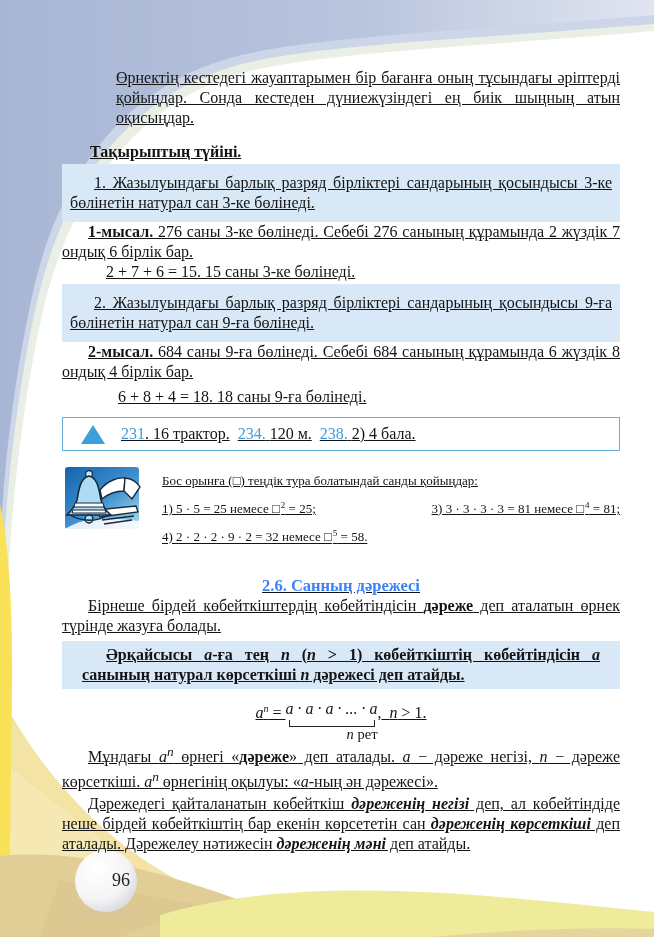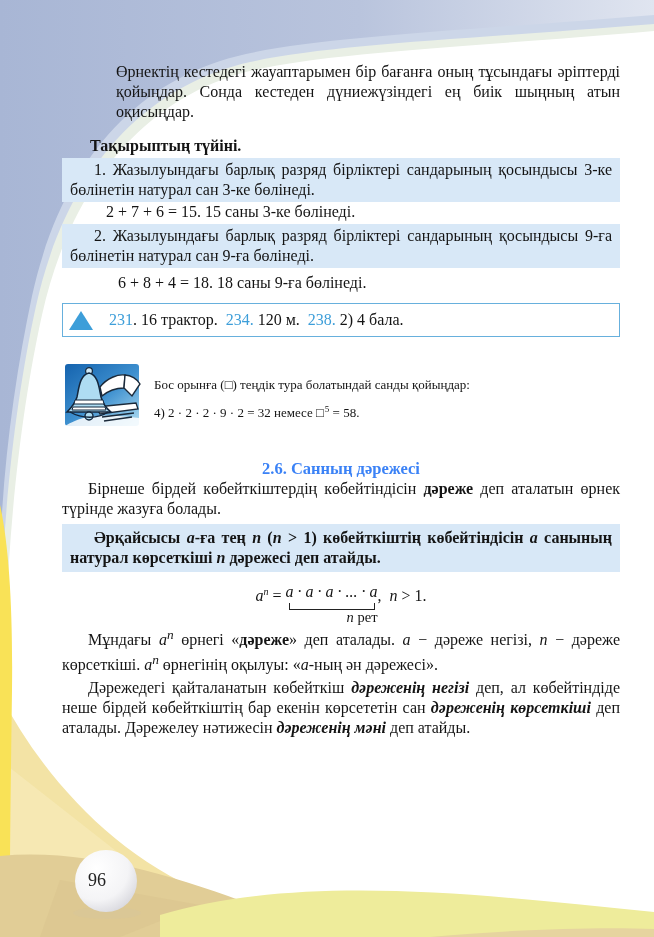--- a/index.html
+++ b/index.html
@@ -3,74 +3,74 @@
 <meta charset="utf-8">
 <style>
   html,body{margin:0;padding:0;}
   body{
     width:654px;height:937px;position:relative;overflow:hidden;
     font-family:"Liberation Serif","DejaVu Serif",serif;
     background:#fff;color:#141414;
   }
   .bg-svg{position:absolute;inset:0;z-index:0;}
   .content{
-    position:absolute;left:62px;top:62px;width:558px;z-index:2;
-    font-size:16px;line-height:20px;
+    position:absolute;left:62px;top:68px;width:558px;z-index:2;
+    font-size:16px;line-height:20px;text-decoration:underline;
   }
   p{margin:0;}
   .justify{text-align:justify;}
   .intro-p{margin-left:54px;}
   .topic-heading{font-weight:bold;margin:14px 0 0 28px;}
   .rule-box{
-    background:#d8e8f7;margin-top:2px;padding:2px 8px;
+    background:#d8e8f7;margin-top:2px;padding:9px 8px;
     text-align:justify;text-indent:24px;
   }
   .example-p{text-indent:26px;text-align:justify;}
   .equation{margin-left:44px;}
   .equation.eq2{margin-left:56px;margin-top:5px;}
   b.inb{font-weight:bold;}
   .answers-box{
     margin-top:10px;border:1px solid #67b0dd;
     display:flex;align-items:center;gap:16px;
-    padding:6px 0;background:#fff;
+    padding:6px 12px;background:#fff;
   }
   .triangle{
     width:0;height:0;flex:none;margin-left:6px;
     border-left:12px solid transparent;border-right:12px solid transparent;
     border-bottom:19px solid #3d9ed9;
   }
   .ans-num{color:#3d9ed9;}
   .ans-item{margin-right:8px;}
-  .exercise{display:flex;gap:10px;margin-top:26px;align-items:center;}
+  .exercise{display:flex;gap:18px;margin-top:15px;align-items:flex-start;}
   .ex-icon{width:82px;height:70px;flex:none;}
   .ex-text{flex:1;font-size:13px;line-height:25px;padding-top:2px;}
   .ex-line{display:flex;justify-content:space-between;white-space:nowrap;}
   .ex-task sup,.sup-i{font-size:9px;vertical-align:super;margin-left:1px;}
   .section-heading{
     text-align:center;font-weight:bold;color:#3b82f6;
     font-size:16.5px;margin-top:26px;
   }
   .lead-p{margin-top:0;text-indent:26px;text-align:justify;}
   .def-box{
-    background:#d8e8f7;margin-top:5px;padding:4px 8px;
+    background:#d8e8f7;margin-top:5px;padding:4px 20px;
     font-weight:bold;text-align:justify;text-indent:24px;
   }
   .formula{margin-top:10px;text-align:center;font-size:16px;}
   .formula i{font-style:italic;}
   .formula sup{font-size:10px;}
   .braced{display:inline-block;vertical-align:top;}
   .brace-bar{display:block;height:6px;margin:1px 3px 0 3px;
     border-left:1px solid #222;border-right:1px solid #222;border-bottom:1px solid #222;}
   .brace-label{display:block;text-align:right;font-size:14.5px;line-height:15px;}
   .p1{text-indent:26px;text-align:justify;}
   .p2{margin-top:2px;text-indent:26px;text-align:justify;}
   .bi{font-weight:bold;font-style:italic;}
   .page-number{
-    position:absolute;left:72px;top:870px;width:50px;z-index:3;
-    text-align:center;font-size:18px;color:#222;
+    position:absolute;left:80px;top:870px;width:50px;z-index:3;
+    text-align:right;font-size:18px;color:#222;
   }
   sup i{font-style:italic;}
 </style>
 </head>
 <body>
 
 <svg class="bg-svg" width="654" height="937" viewBox="0 0 654 937">
   <defs>
     <linearGradient id="gradBlue" x1="0" y1="0" x2="1" y2="0">
       <stop offset="0" stop-color="#a8b6d5"></stop>
@@ -108,24 +108,26 @@
 <div class="page-number">96</div>
 
 <div class="content">
 
   <p class="justify intro-p">Өрнектің кестедегі жауаптарымен бір бағанға оның тұсындағы әріптерді қойыңдар. Сонда кестеден дүниежүзіндегі ең биік шыңның атын оқисыңдар.</p>
 
   <p class="topic-heading">Тақырыптың түйіні.</p>
 
   <div class="rule-box">1. Жазылуындағы барлық разряд бірліктері сандарының қосындысы 3-ке бөлінетін натурал сан 3-ке бөлінеді.</div>
 
+  <p class="example-p"><b class="inb">1-мысал.</b><span> 276 саны 3-ке бөлінеді. Себебі 276 санының құрамында 2 жүздік 7 ондық 6 бірлік бар.</span></p>
   <p class="equation">2 + 7 + 6 = 15. 15 саны 3-ке бөлінеді.</p>
 
   <div class="rule-box">2. Жазылуындағы барлық разряд бірліктері сандарының қосындысы 9-ға бөлінетін натурал сан 9-ға бөлінеді.</div>
 
+  <p class="example-p"><b class="inb">2-мысал.</b><span> 684 саны 9-ға бөлінеді. Себебі 684 санының құрамында 6 жүздік 8 ондық 4 бірлік бар.</span></p>
   <p class="equation eq2">6 + 8 + 4 = 18. 18 саны 9-ға бөлінеді.</p>
 
   <div class="answers-box">
     <span class="triangle"></span>
     <span><span class="ans-item"><span class="ans-num">231</span><span>. 16 трактор.</span></span><span class="ans-item"><span class="ans-num">234.</span> <span>120 м.</span></span><span class="ans-item"><span class="ans-num">238.</span> <span>2) 4 бала.</span></span></span>
   </div>
 
   <div class="exercise">
     <svg class="ex-icon" viewBox="0 0 82 70">
       <defs>
@@ -148,20 +150,24 @@
       <circle cx="27" cy="8" r="3.4" fill="#cfe9f7" stroke="#13263c" stroke-width="1.2"></circle>
       <path d="M27,10 C18,12 17,24 15,34 C13,41 8,46 5,49 L49,49 C45,46 41,41 39,34 C37,24 36,12 27,10 Z" fill="#aedcf2" stroke="#13263c" stroke-width="1.5"></path>
       <path d="M13,37 L41,37 L42,41 L12,41 Z" fill="#ffffff" stroke="#13263c" stroke-width="1"></path>
       <path d="M11,44 L43,44 L44,47 L10,47 Z" fill="#ffffff" stroke="#13263c" stroke-width="1"></path>
       <circle cx="27" cy="53" r="4" fill="#aedcf2" stroke="#13263c" stroke-width="1.4"></circle>
       <path d="M8,49 C20,56 36,56 46,49" fill="none" stroke="#13263c" stroke-width="1.4"></path>
     </svg>
     <div class="ex-text">
       <div>Бос орынға (□) теңдік тура болатындай санды қойыңдар:</div>
       <div class="ex-line">
+        <span class="ex-task"><span>1) 5 · 5 = 25 немесе □</span><sup>2</sup><span> = 25;</span></span>
+        <span class="ex-task"><span>3) 3 · 3 · 3 · 3 = 81 немесе □</span><sup>4</sup><span> = 81;</span></span>
+      </div>
+      <div class="ex-line">
         <span class="ex-task"><span>4) 2 · 2 · 2 · 9 · 2 = 32 немесе □</span><sup>5</sup><span> = 58.</span></span>
       </div>
     </div>
   </div>
 
   <div class="section-heading">2.6. Санның дәрежесі</div>
 
   <p class="lead-p"><span>Бірнеше бірдей көбейткіштердің көбейтіндісін </span><b class="inb">дәреже</b><span> деп аталатын өрнек түрінде жазуға болады.</span></p>
 
   <div class="def-box"><span>Әрқайсысы </span><i>a</i><span>-ға тең </span><i>n</i><span> (</span><i>n</i><span> &gt; 1) көбейткіштің көбейтіндісін </span><i>a</i><span> санының натурал көрсеткіші </span><i>n</i><span> дәрежесі деп атайды.</span></div>

